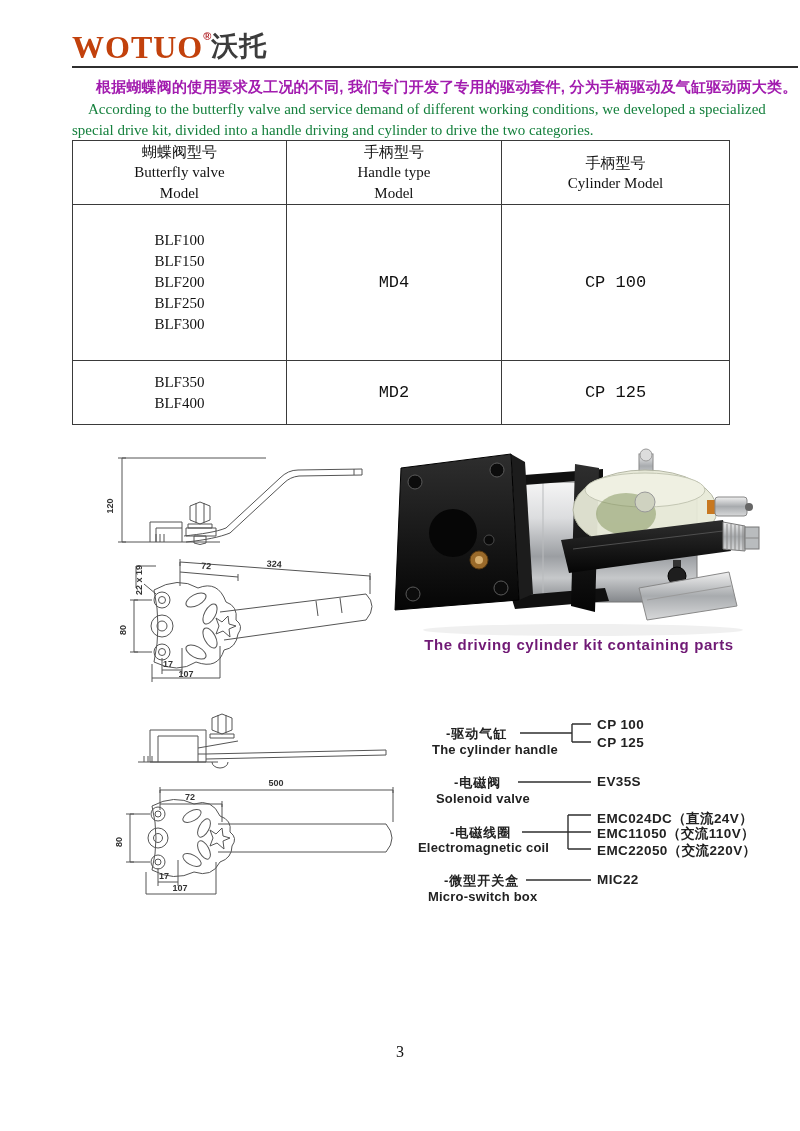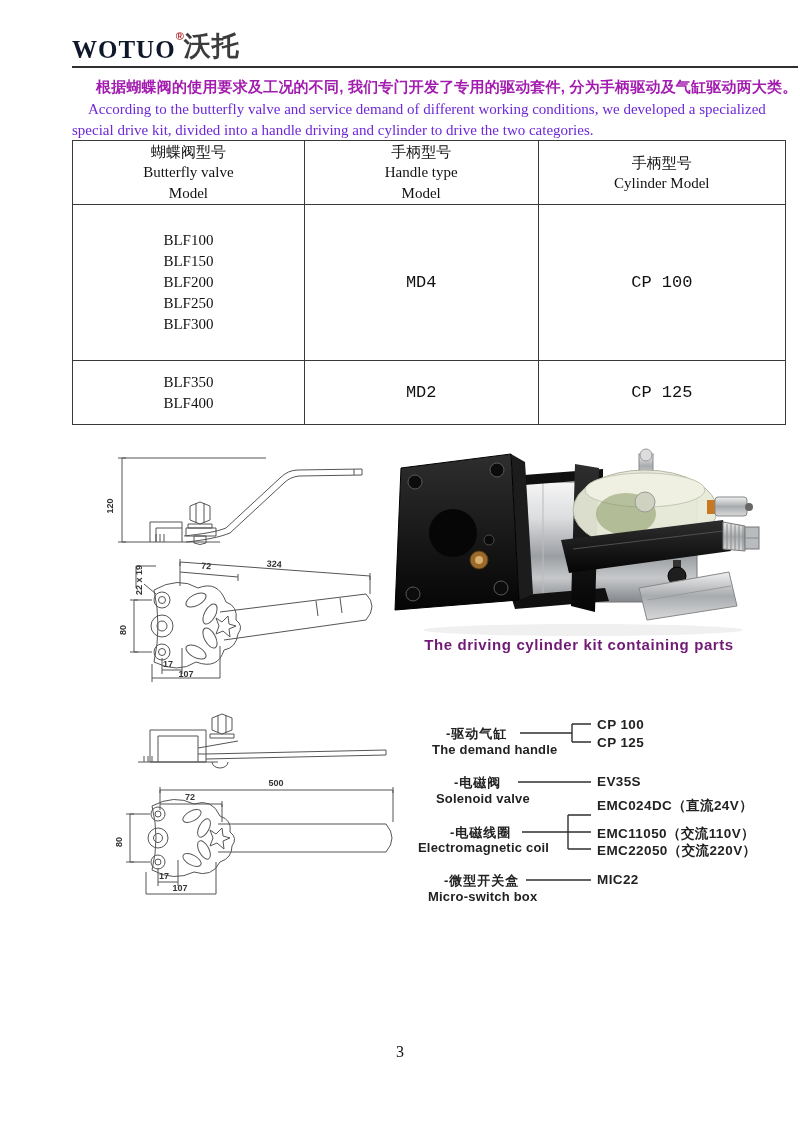--- a/index.html
+++ b/index.html
@@ -1,32 +1,32 @@
 <!DOCTYPE html>
 <html><head>
 <meta charset="utf-8">
 <style>
   * { margin:0; padding:0; box-sizing:border-box; }
   body { background:#888; font-family:"Liberation Sans", sans-serif; }
   .page { position:relative; width:800px; height:1131px; background:#ffffff; margin:0 auto; overflow:hidden; }
 
   
   .logo-row { position:absolute; left:72px; top:28px; height:40px; white-space:nowrap; }
-  .logo-en { font-family:"Liberation Serif", serif; font-weight:bold; font-size:25px; color:#0f172a; letter-spacing:1px; }
+  .logo-en { font-family:"Liberation Serif", serif; font-weight:bold; font-size:32px; color:#c2410c; letter-spacing:1px; }
   .logo-reg { font-size:11px; color:#b01f24; vertical-align:18px; font-weight:bold; }
   .logo-cn { font-size:27px; font-weight:bold; color:#3c3c3c; letter-spacing:1px; vertical-align:3px; }
   .header-rule { position:absolute; left:72px; top:66px; width:726px; height:2px; background:#2f2f2f; }
 
   .intro-cn { position:absolute; left:72px; top:78px; width:728px; font-size:15px; font-weight:bold;
               color:#a21caf; text-indent:24px; white-space:nowrap; letter-spacing:0.2px; }
   .intro-en { position:absolute; left:72px; top:99px; width:728px; font-family:"Liberation Serif", serif;
-              font-size:15px; line-height:21px; color:#6d28d9; text-indent:16px; }
-
-  
-  table.kit { position:absolute; left:72px; top:140px; width:714px; border-collapse:collapse; }
+              font-size:15px; line-height:21px; color:#15803d; text-indent:16px; }
+
+  
+  table.kit { position:absolute; left:72px; top:140px; width:658px; border-collapse:collapse; }
   table.kit th, table.kit td { border:1px solid #3a3a3a; text-align:center; vertical-align:middle;
               font-weight:normal; color:#111; padding:0; }
   table.kit th { height:62px; }
   .hd-cn { font-size:15px; line-height:21px; color:#111; }
   .hd-en { font-family:"Liberation Serif", serif; font-size:15px; line-height:21px; }
   td.cell-serif { font-family:Liberation Mono, monospace; font-size:17px; }
   .valve-line { font-family:"Liberation Serif", serif; font-size:15px; line-height:21px; }
   tr.r1 td { height:156px; }
   tr.r2 td { height:64px; }
 
@@ -282,29 +282,29 @@
   <div class="parts">
     <svg width="388" height="215" viewBox="0 0 388 215">
       <g stroke="#2f2f2f" stroke-width="1.4" fill="none">
         <path d="M110,30 H162 M162,21 V39 M162,21 H181 M162,39 H181"></path>
         <path d="M108,79 H181"></path>
         <path d="M112,129 H181 M158,112 V146 M158,112 H181 M158,146 H181"></path>
         <path d="M116,177 H181"></path>
       </g>
     </svg>
     <div class="pl pl-cn" style="left:36px; top:22px;">-驱动气缸</div>
-    <div class="pl pl-en" style="left:22px; top:39px;">The demand handle</div>
+    <div class="pl pl-en" style="left:22px; top:39px;">The cylinder handle</div>
     <div class="pl pl-model" style="left:187px; top:14px;">CP 100</div>
     <div class="pl pl-model" style="left:187px; top:32px;">CP 125</div>
 
     <div class="pl pl-cn" style="left:44px; top:71px;">-电磁阀</div>
     <div class="pl pl-en" style="left:26px; top:88px;">Solenoid valve</div>
     <div class="pl pl-model" style="left:187px; top:71px;">EV35S</div>
 
-    <div class="pl pl-model" style="left:187px; top:94px;">EMC024DC（直流24V）</div>
+    <div class="pl pl-model" style="left:187px; top:107px;">EMC024DC（直流24V）</div>
     <div class="pl pl-cn" style="left:40px; top:121px;">-电磁线圈</div>
     <div class="pl pl-model" style="left:187px; top:122px;">EMC11050（交流110V）</div>
     <div class="pl pl-en" style="left:8px; top:137px;">Electromagnetic coil</div>
     <div class="pl pl-model" style="left:187px; top:139px;">EMC22050（交流220V）</div>
 
     <div class="pl pl-cn" style="left:34px; top:169px;">-微型开关盒</div>
     <div class="pl pl-model" style="left:187px; top:169px;">MIC22</div>
     <div class="pl pl-en" style="left:18px; top:186px;">Micro-switch box</div>
   </div>
 

